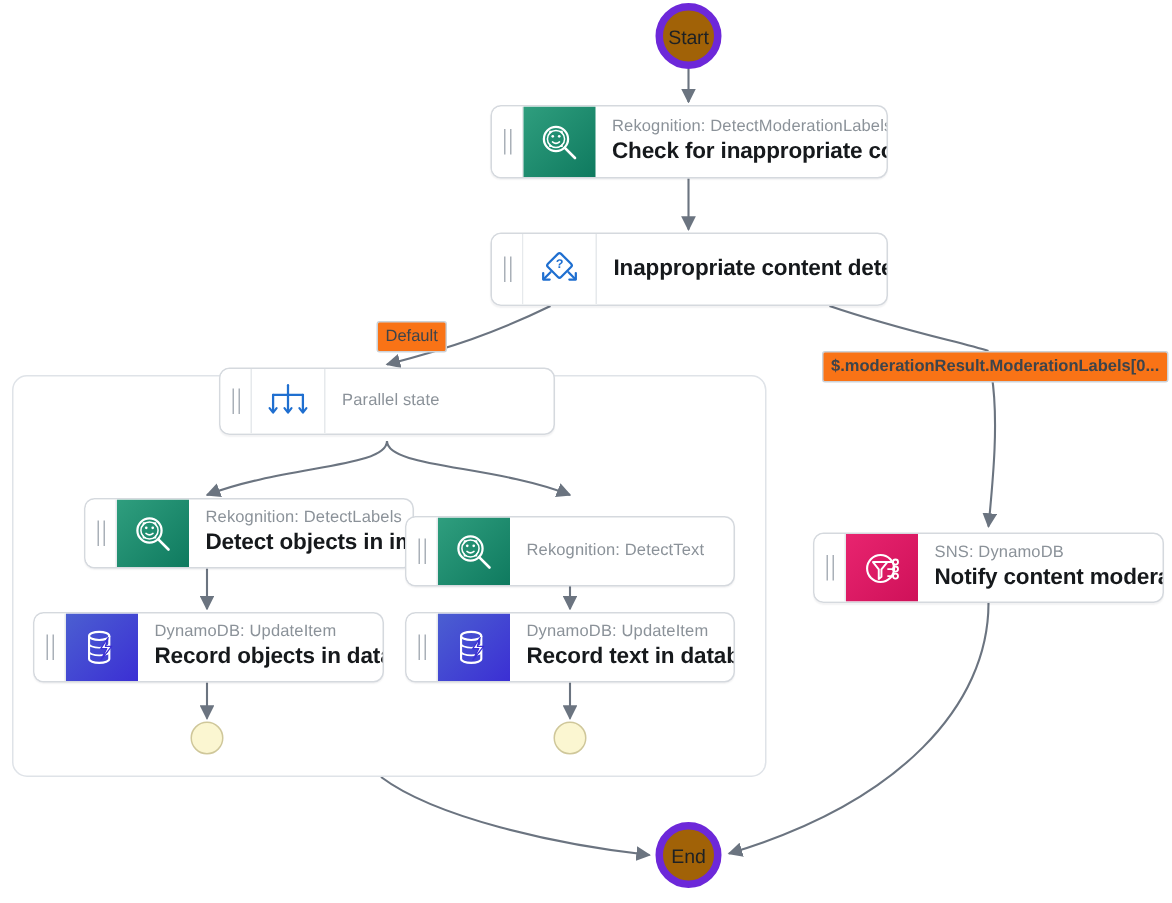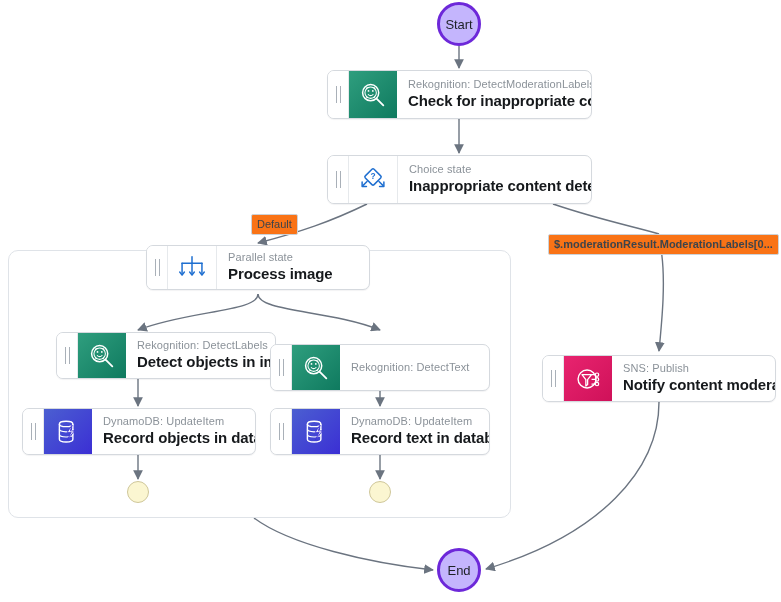--- a/index.html
+++ b/index.html
@@ -117,22 +117,22 @@
     color: #16191c;
     font-weight: 700;
     white-space: nowrap;
     letter-spacing: -0.1px;
   }
 
   
   .terminal {
     position: absolute;
     border-radius: 50%;
-    background: #c4b5fd;
-    border: 3px solid #6d28d9;
+    background: #a16207;
+    border: 5px solid #6d28d9;
     display: flex;
     align-items: center;
     justify-content: center;
     box-sizing: border-box;
   }
   .terminal .tlabel {
     font-size: 13px;
     color: #1d2125;
     font-weight: 400;
     letter-spacing: -0.1px;
@@ -237,21 +237,20 @@
           <svg width="30" height="30" viewBox="0 0 32 32" fill="none">
             <rect x="16" y="3.4" width="13.2" height="13.2" rx="1.6" transform="rotate(45 16 3.4)" stroke="#1f6fd0" stroke-width="1.6"></rect>
             <text x="16" y="14.4" text-anchor="middle" font-size="9" font-family="Liberation Sans, sans-serif" font-weight="700" fill="#1f6fd0">?</text>
             <path d="M9.6 17.6 L5.2 22" stroke="#1f6fd0" stroke-width="1.6" stroke-linecap="round"></path>
             <path d="M4.4 18.2 L4.4 22.8 L9 22.8" stroke="#1f6fd0" stroke-width="1.6" fill="none" stroke-linecap="round" stroke-linejoin="round"></path>
             <path d="M22.4 17.6 L26.8 22" stroke="#1f6fd0" stroke-width="1.6" stroke-linecap="round"></path>
             <path d="M27.6 18.2 L27.6 22.8 L23 22.8" stroke="#1f6fd0" stroke-width="1.6" fill="none" stroke-linecap="round" stroke-linejoin="round"></path>
           </svg>
         </div>
         <div class="node-body">
-          <div class="node-sub">Choice state</div>
           <div class="node-title">Inappropriate content detected?</div>
         </div>
       </div>
       <div class="node" style="left: 146px; top: 245px; width: 224px; height: 45px;">
         <div class="node-handle">
           <span class="grip"></span>
         </div>
         <div class="node-icon plainparallel">
           <svg width="30" height="30" viewBox="0 0 32 32" fill="none">
             <path d="M16 4 L16 11" stroke="#1f6fd0" stroke-width="1.6" stroke-linecap="round"></path>
@@ -259,21 +258,20 @@
             <path d="M5.4 11 L5.4 23" stroke="#1f6fd0" stroke-width="1.6" stroke-linecap="round"></path>
             <path d="M16 11 L16 23" stroke="#1f6fd0" stroke-width="1.6" stroke-linecap="round"></path>
             <path d="M26.6 11 L26.6 23" stroke="#1f6fd0" stroke-width="1.6" stroke-linecap="round"></path>
             <path d="M2.9 20.3 L5.4 23.6 L7.9 20.3" stroke="#1f6fd0" stroke-width="1.5" fill="none" stroke-linecap="round" stroke-linejoin="round"></path>
             <path d="M13.5 20.3 L16 23.6 L18.5 20.3" stroke="#1f6fd0" stroke-width="1.5" fill="none" stroke-linecap="round" stroke-linejoin="round"></path>
             <path d="M24.1 20.3 L26.6 23.6 L29.1 20.3" stroke="#1f6fd0" stroke-width="1.5" fill="none" stroke-linecap="round" stroke-linejoin="round"></path>
           </svg>
         </div>
         <div class="node-body">
           <div class="node-sub">Parallel state</div>
-          <div class="node-title">Process image</div>
         </div>
       </div>
       <div class="node" style="left: 28px; top: 332px; width: 220px; height: 47px; margin-left: 28px;">
         <div class="node-handle">
           <span class="grip"></span>
         </div>
         <div class="node-icon rekognition">
           <svg width="30" height="30" viewBox="0 0 32 32" fill="none">
             <circle cx="13.5" cy="13.5" r="8.6" stroke="#ffffff" stroke-width="1.6"></circle>
             <circle cx="13.5" cy="13.5" r="6.1" stroke="#ffffff" stroke-width="1.1"></circle>
@@ -352,21 +350,21 @@
           <svg width="30" height="30" viewBox="0 0 32 32" fill="none">
             <circle cx="15" cy="16" r="9.6" stroke="#ffffff" stroke-width="1.5"></circle>
             <path d="M9.6 11.4 h10.2 L15.6 16.6 v5.3 l-1.9 1.5 v-6.8 Z" stroke="#ffffff" stroke-width="1.4" fill="none" stroke-linejoin="round"></path>
             <path d="M19.8 11.4 h4.4 M19.8 16.4 h4.4 M19.8 21.4 h4.4" stroke="#ffffff" stroke-width="1.3"></path>
             <circle cx="25.6" cy="11.4" r="1.8" stroke="#ffffff" stroke-width="1.3" fill="none"></circle>
             <circle cx="25.6" cy="16.4" r="1.8" stroke="#ffffff" stroke-width="1.3" fill="none"></circle>
             <circle cx="25.6" cy="21.4" r="1.8" stroke="#ffffff" stroke-width="1.3" fill="none"></circle>
           </svg>
         </div>
         <div class="node-body">
-          <div class="node-sub">SNS: Publish</div>
+          <div class="node-sub">SNS: DynamoDB</div>
           <div class="node-title">Notify content moderators</div>
         </div>
       </div>
     </div>
 
   <div id="edge-label-layer">
       <div class="edge-label" style="left: 251px; top: 214px;">Default</div>
       <div class="edge-label" style="left: 548px; top: 234px; font-weight: bold;">$.moderationResult.ModerationLabels[0...</div>
     </div>
 

